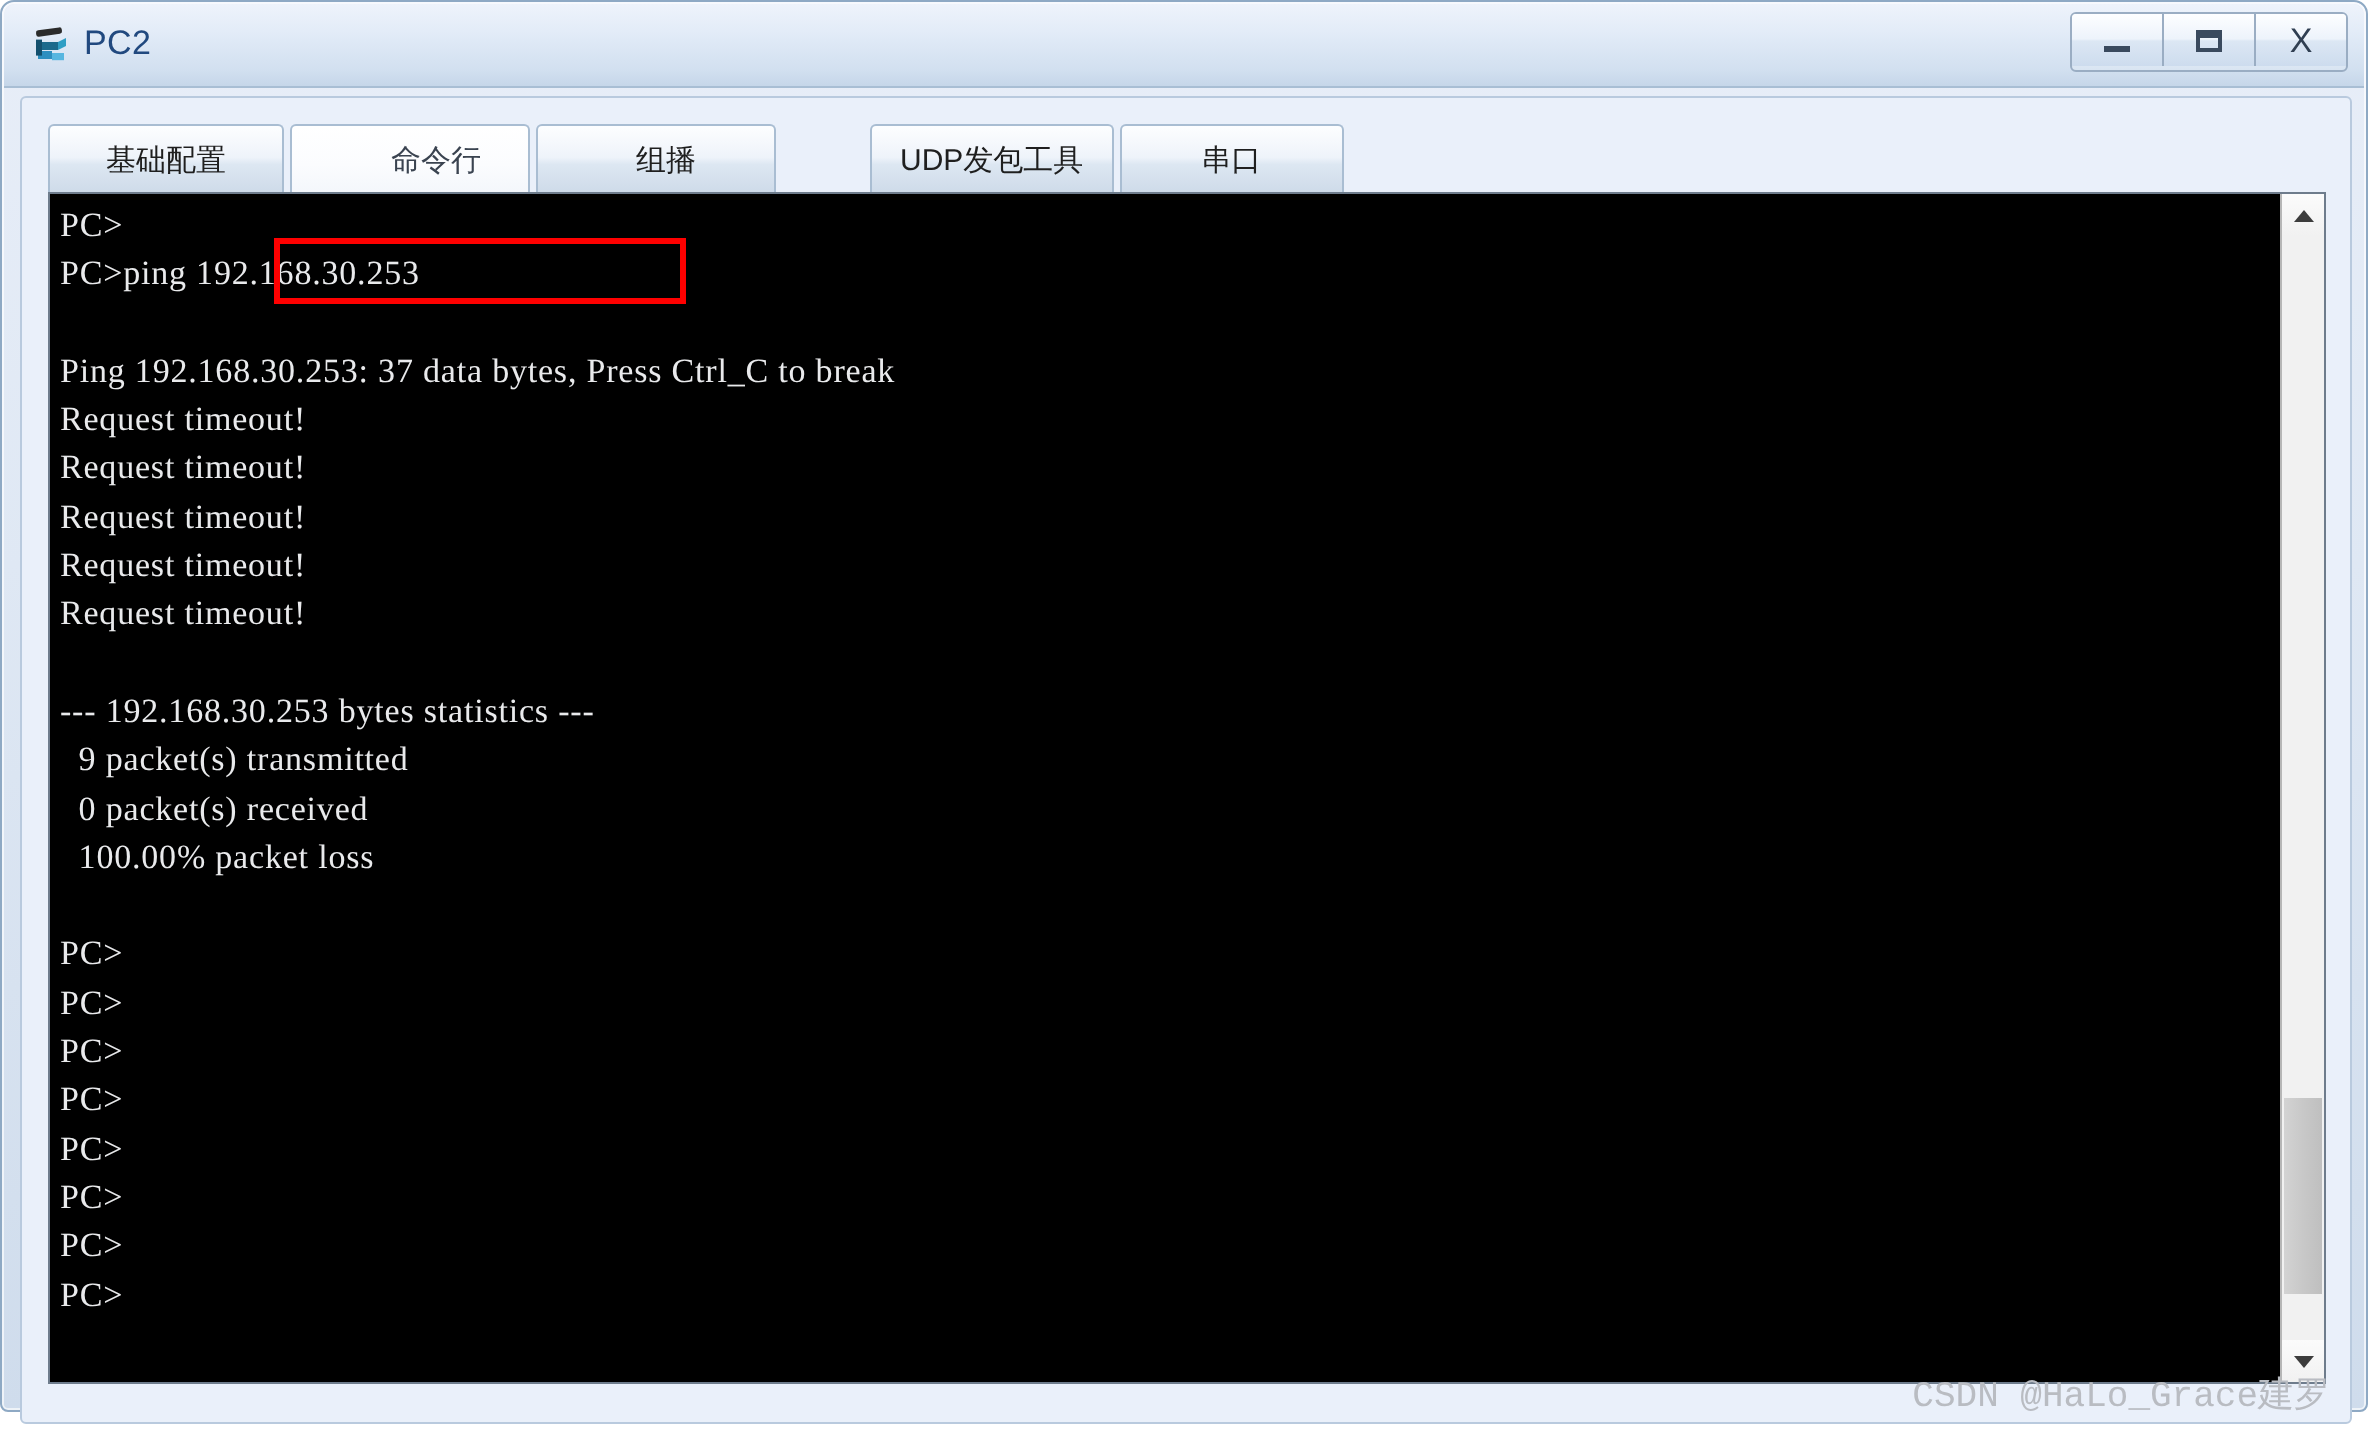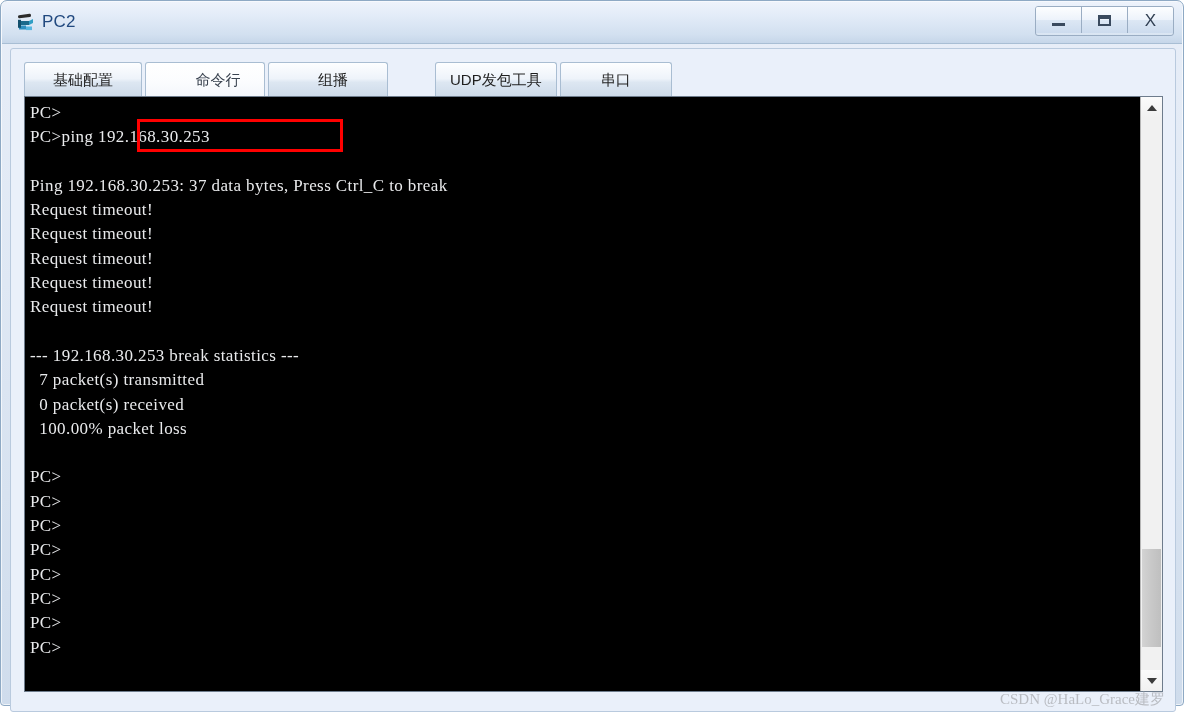--- a/index.html
+++ b/index.html
@@ -240,23 +240,23 @@
     height: 98px;
     background: linear-gradient(90deg, #d3d3d3 0%, #c8c8c8 50%, #bfbfbf 100%);
     cursor: default;
   }
 
   
   .watermark {
     position: absolute;
     right: 10px;
     bottom: 2px;
-    font-size: 15px;
+    font-size: 18px;
     color: #b9bcc2;
-    font-family: Liberation Serif, serif;
+    font-family: Liberation Mono, monospace;
     white-space: nowrap;
   }
 </style>
 </head>
 <body>
 
 <div class="window">
 
   <div class="titlebar">
     <div class="title-icon">
@@ -311,22 +311,22 @@
       <div class="term-line">PC&gt;</div>
           <div class="term-line">PC&gt;ping 192.168.30.253</div>
           <div class="term-line blank"> </div>
           <div class="term-line">Ping 192.168.30.253: 37 data bytes, Press Ctrl_C to break</div>
           <div class="term-line">Request timeout!</div>
           <div class="term-line">Request timeout!</div>
           <div class="term-line">Request timeout!</div>
           <div class="term-line">Request timeout!</div>
           <div class="term-line">Request timeout!</div>
           <div class="term-line blank"> </div>
-          <div class="term-line">--- 192.168.30.253 break statistics ---</div>
-          <div class="term-line">  7 packet(s) transmitted</div>
+          <div class="term-line">--- 192.168.30.253 bytes statistics ---</div>
+          <div class="term-line">  9 packet(s) transmitted</div>
           <div class="term-line">  0 packet(s) received</div>
           <div class="term-line">  100.00% packet loss</div>
           <div class="term-line blank"> </div>
           <div class="term-line">PC&gt;</div>
           <div class="term-line">PC&gt;</div>
           <div class="term-line">PC&gt;</div>
           <div class="term-line">PC&gt;</div>
           <div class="term-line">PC&gt;</div>
           <div class="term-line">PC&gt;</div>
           <div class="term-line">PC&gt;</div>

